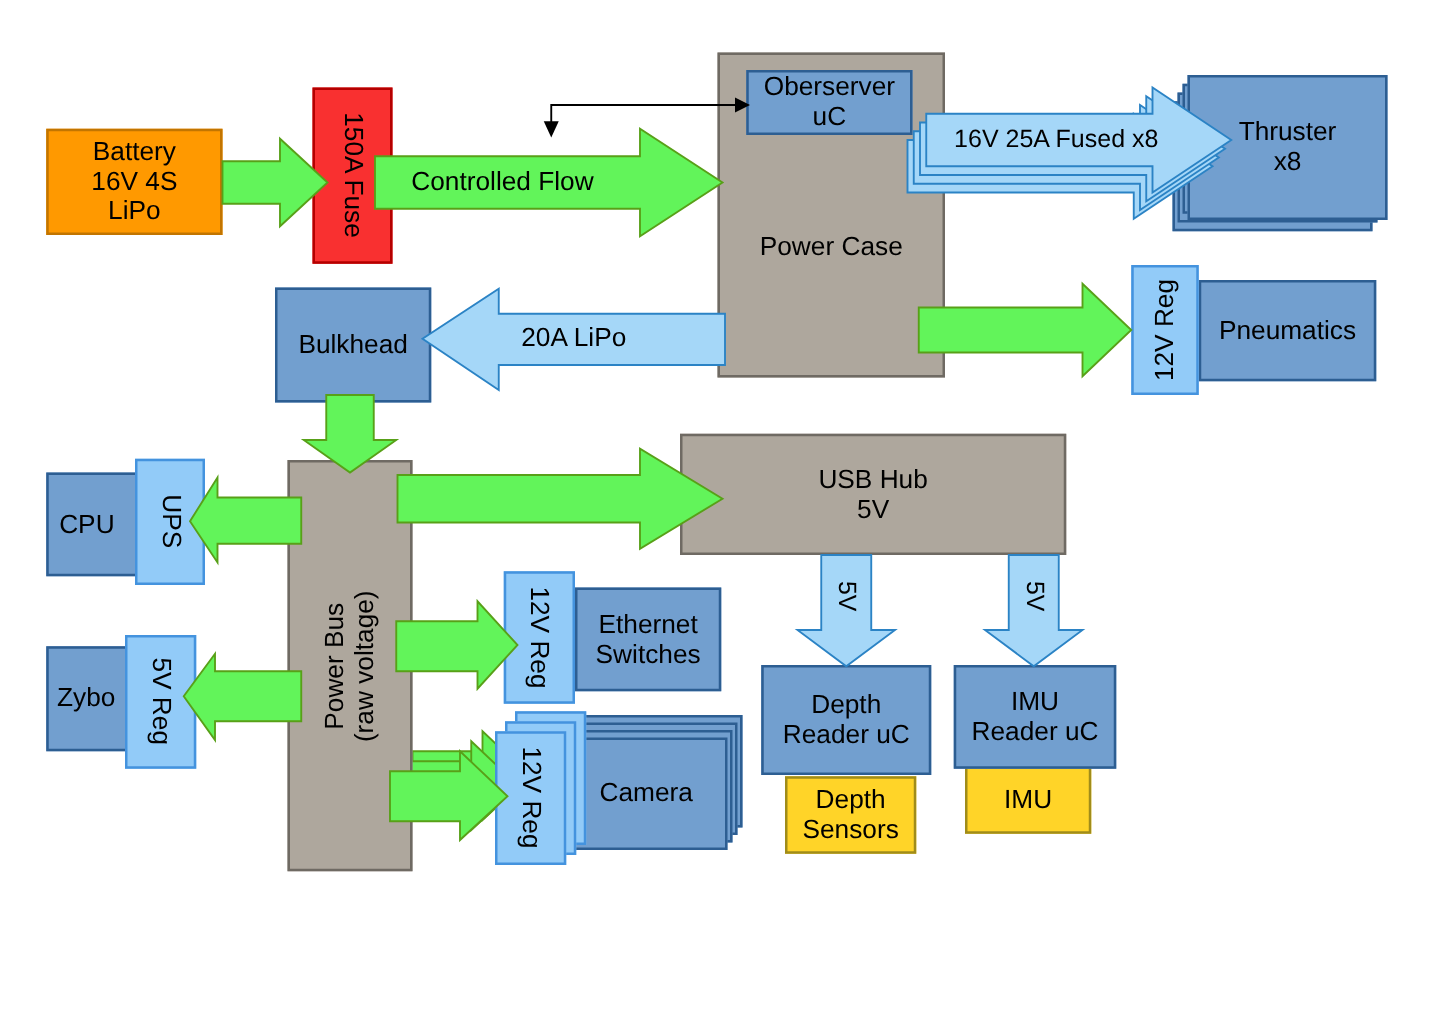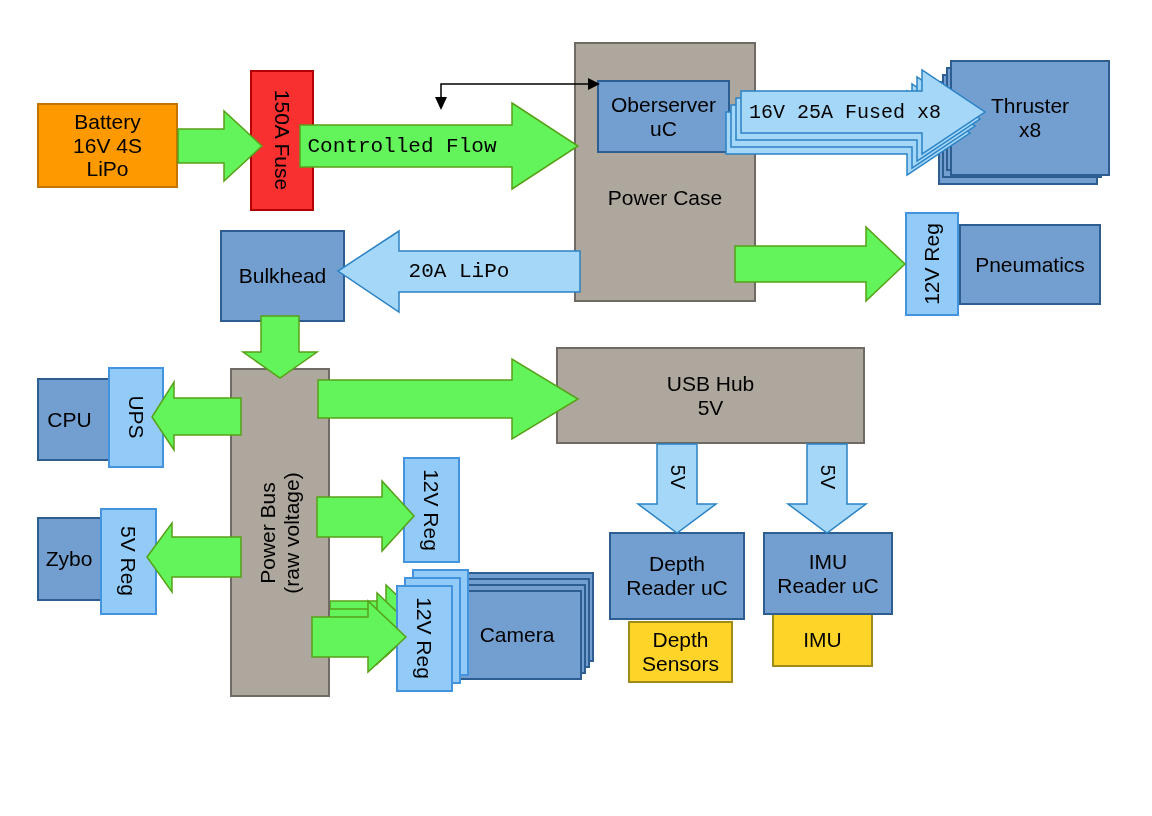--- a/index.html
+++ b/index.html
@@ -14,39 +14,39 @@
   .orange{background:#FF9900;border:2px solid #C27500;}
   .red{background:#F93030;border:2px solid #B40000;}
   .yellow{background:#FFD428;border:2px solid #A08C1A;}
   .lbl-low{align-items:flex-end;padding-bottom:90px;}
   .pad-r{padding-right:26px;}
   svg.layer{position:absolute;left:0;top:0;pointer-events:none;}
   .g{fill:#62F45A;stroke:#58A018;stroke-width:1.5;}
   .b{fill:#A5D7F8;stroke:#2B83C5;stroke-width:1.5;}
   .k{stroke:#000;stroke-width:1.5;fill:none;}
   .kh{fill:#000;stroke:none;}
-  .flo{position:absolute;transform:translate(-50%,-50%);font-size:21px;white-space:pre;font-family:Liberation Mono, monospace;}
+  .flo{position:absolute;transform:translate(-50%,-50%);font-size:21px;white-space:pre;}
   .rot90{position:absolute;transform:translate(-50%,-50%) rotate(90deg);font-size:21px;white-space:pre;}
   .rotm90{position:absolute;transform:translate(-50%,-50%) rotate(-90deg);font-size:21px;
           white-space:pre-line;text-align:center;line-height:1.14;}
 </style>
 </head>
 <body>
 
 <div id="canvas">
 
   <svg class="layer" width="1152" height="816">
     <polygon class="g" points="330,601 386,601 386,585 424,621 386,656 386,641 330,641"></polygon>
     <polygon class="g" points="321,609 377,609 377,593 415,629 377,664 377,649 321,649"></polygon>
   </svg>
 
   <div class="box gray lbl-low" style="left:574px;top:42px;width:182px;height:260px;">
     <span>Power Case</span>
   </div>
-  <div class="box gray" style="left:556px;top:347px;width:309px;height:97px;">
+  <div class="box gray" style="left:544px;top:347px;width:309px;height:97px;">
     <span>USB Hub
 5V</span>
   </div>
   <div class="box gray" style="left:230px;top:368px;width:100px;height:329px;"></div>
 
   <div class="box blue" style="left:938px;top:81px;width:160px;height:104px;"></div>
   <div class="box blue" style="left:942px;top:74px;width:160px;height:104px;"></div>
   <div class="box blue" style="left:946px;top:67px;width:160px;height:104px;"></div>
   <div class="box blue" style="left:950px;top:60px;width:160px;height:116px;">
     <span>Thruster
@@ -64,35 +64,39 @@
   <div class="box lblue" style="left:396px;top:585px;width:57px;height:107px;"></div>
 
   <div class="box yellow" style="left:628px;top:621px;width:105px;height:62px;">
     <span>Depth
 Sensors</span>
   </div>
   <div class="box yellow" style="left:772px;top:613px;width:101px;height:54px;">
     <span>IMU</span>
   </div>
 
-  <div class="box blue" style="left:597px;top:56px;width:133px;height:73px;margin-top:24px;">
+  <div class="box blue" style="left:597px;top:56px;width:133px;height:52px;">
     <span>Oberserver
 uC</span>
   </div>
   <div class="box blue" style="left:220px;top:230px;width:125px;height:92px;">
     <span>Bulkhead</span>
   </div>
   <div class="box blue" style="left:959px;top:224px;width:142px;height:81px;">
     <span>Pneumatics</span>
   </div>
   <div class="box blue pad-r" style="left:37px;top:378px;width:91px;height:83px;">
     <span>CPU</span>
   </div>
   <div class="box blue pad-r" style="left:37px;top:517px;width:90px;height:84px;">
     <span>Zybo</span>
+  </div>
+  <div class="box blue" style="left:460px;top:470px;width:117px;height:83px;">
+    <span>Ethernet
+Switches</span>
   </div>
   <div class="box blue" style="left:609px;top:532px;width:136px;height:88px;">
     <span>Depth
 Reader uC</span>
   </div>
   <div class="box blue" style="left:763px;top:532px;width:130px;height:83px;">
     <span>IMU
 Reader uC</span>
   </div>
 

